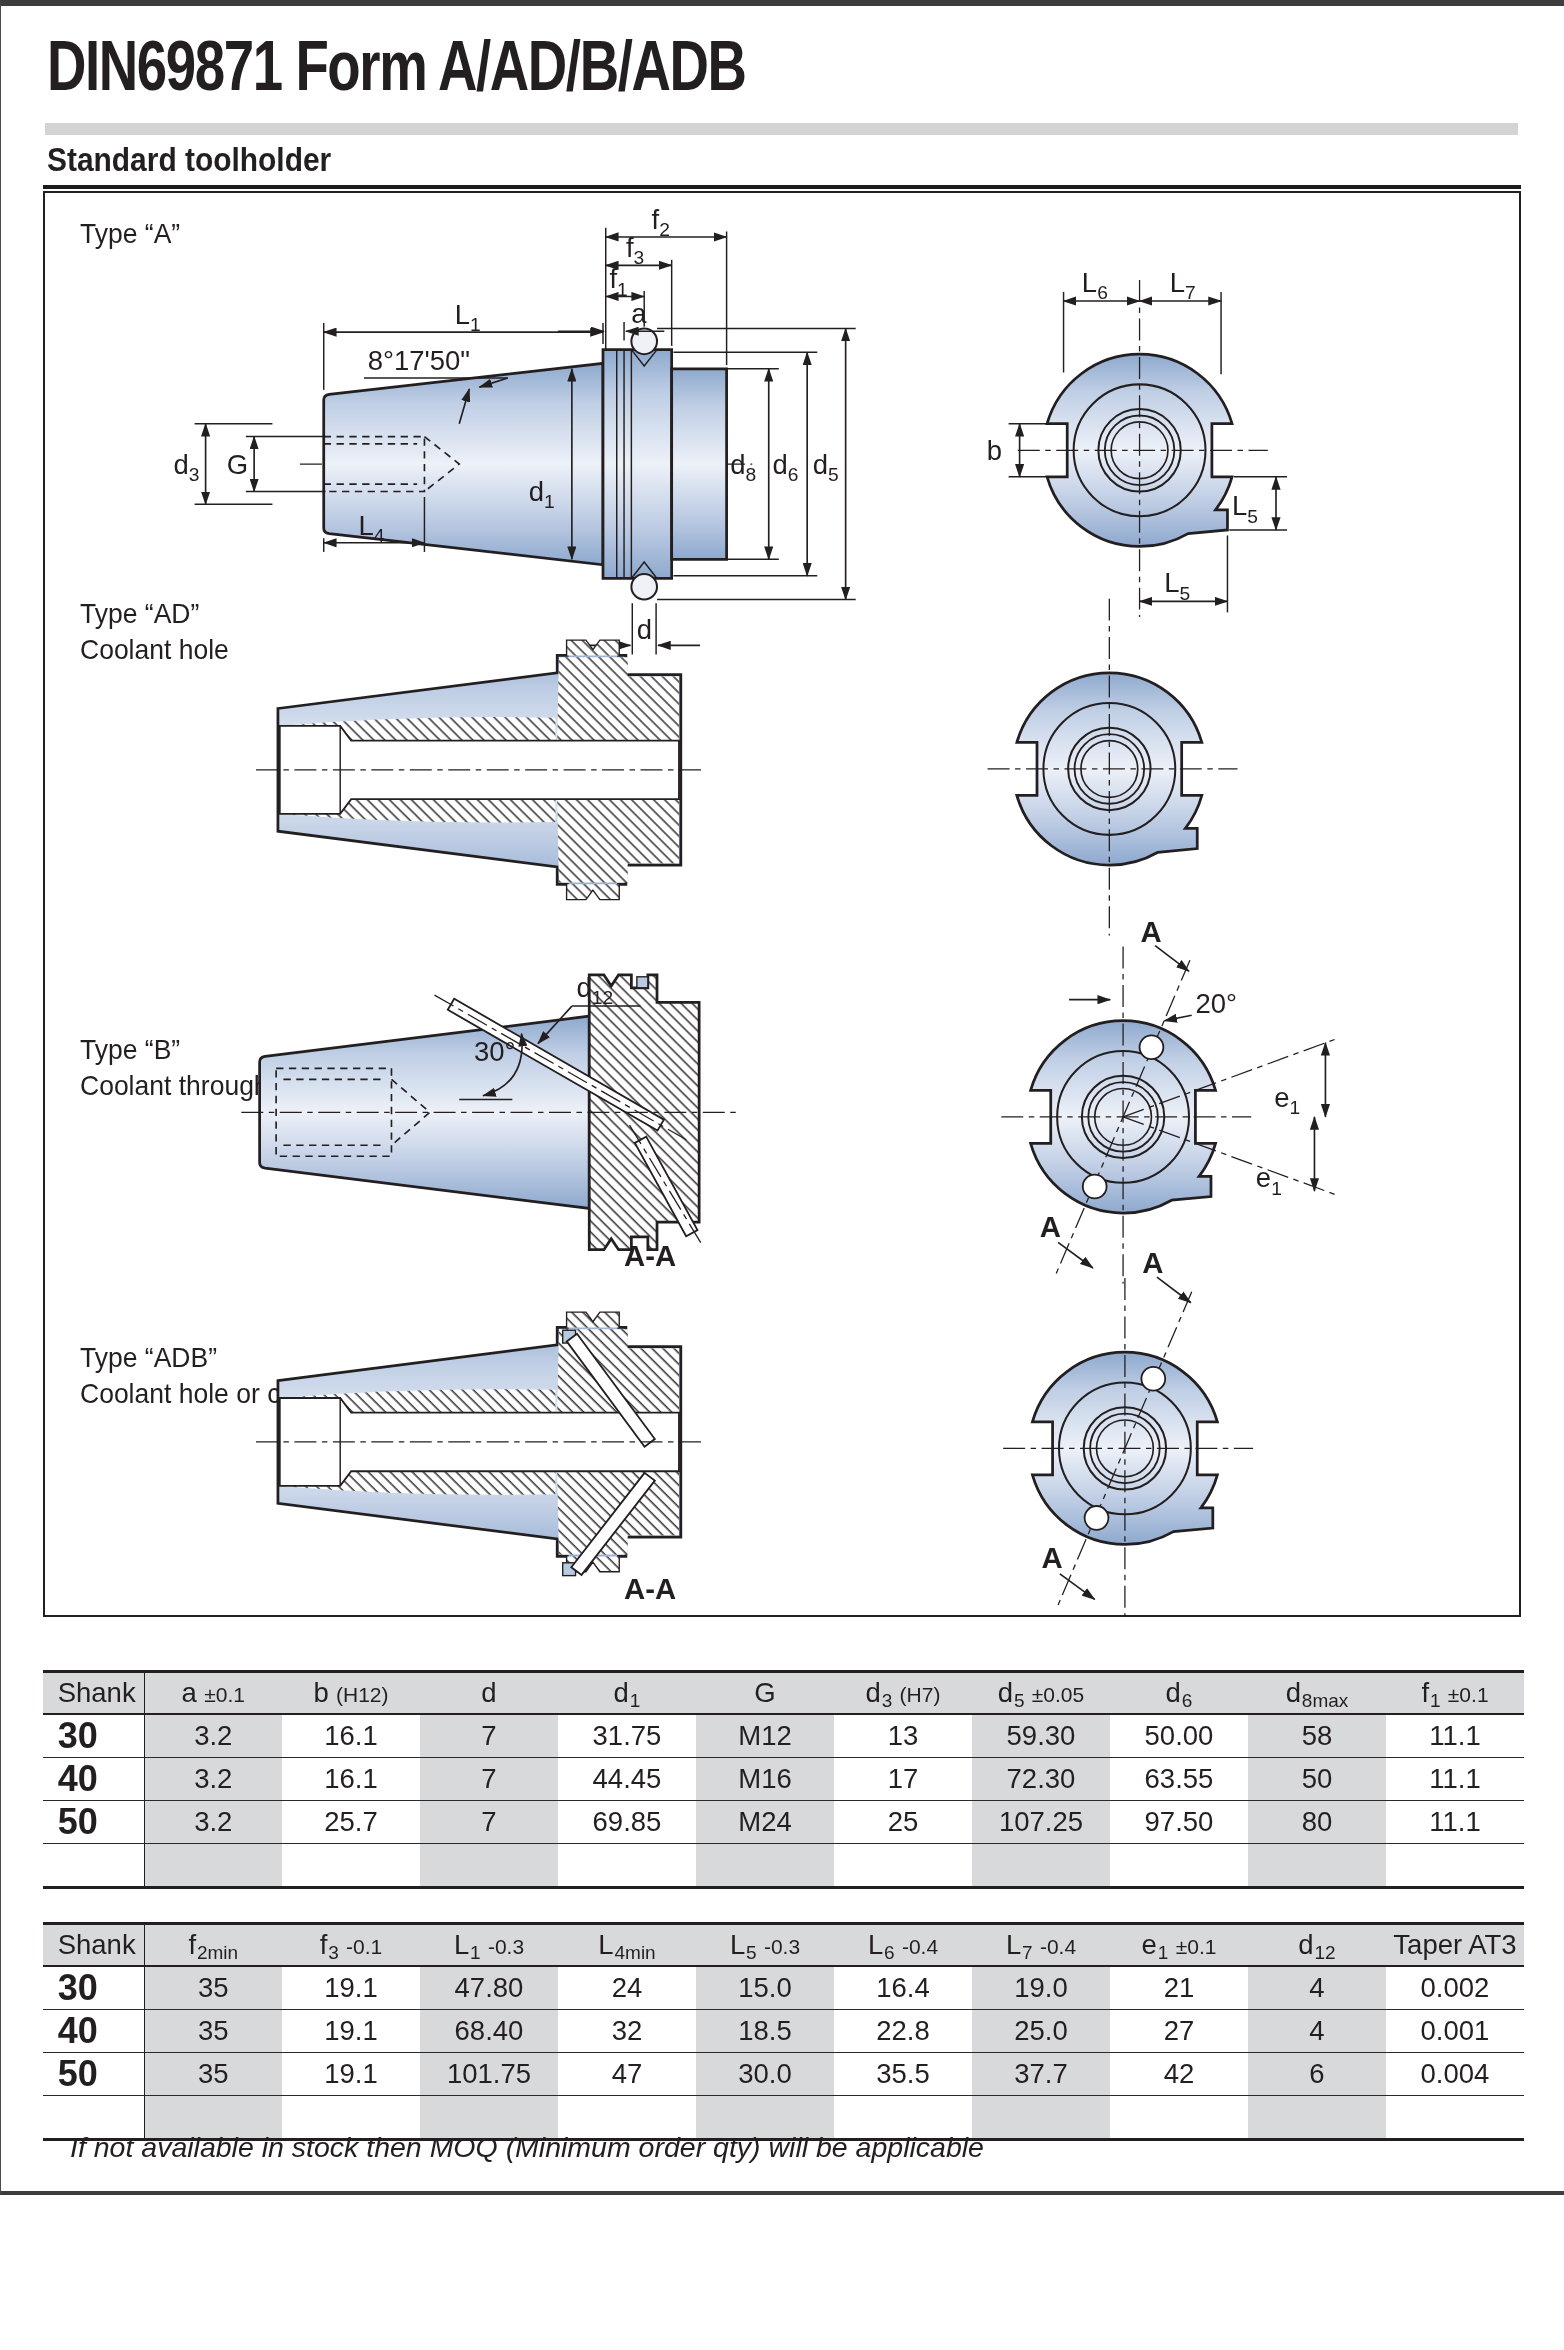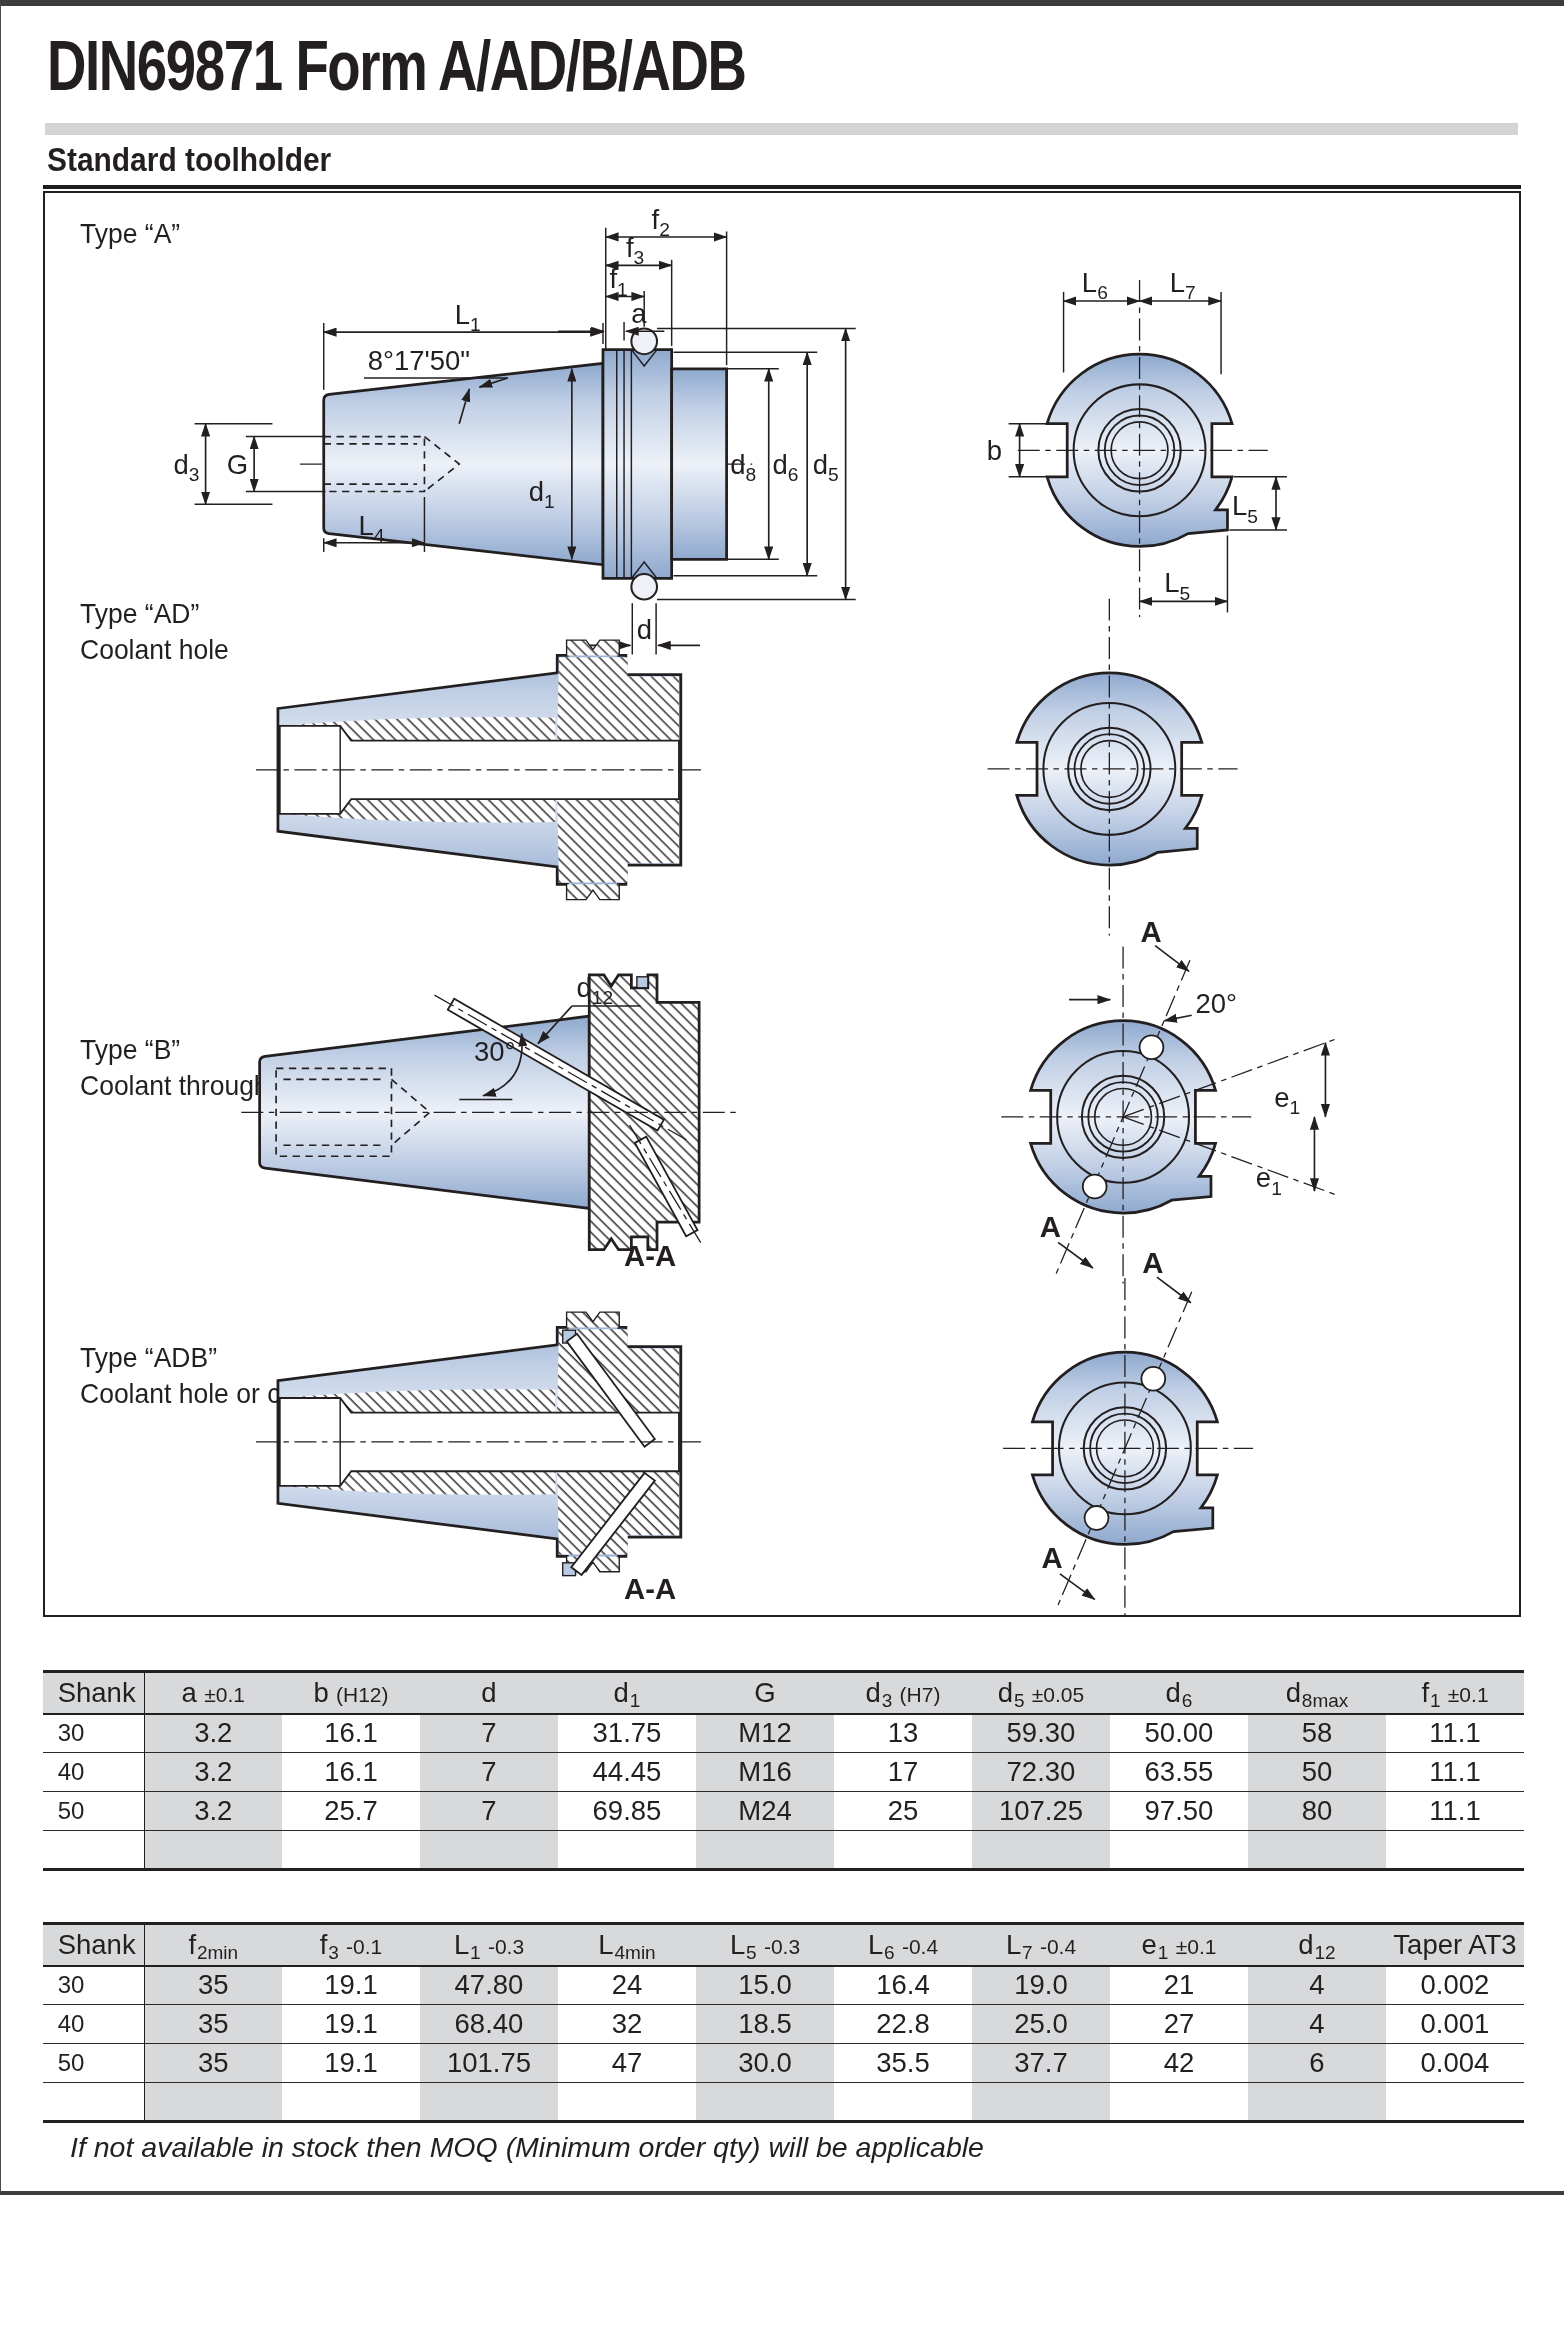--- a/index.html
+++ b/index.html
@@ -25,21 +25,21 @@
   .drawing-box svg{position:absolute;left:0;top:0;width:100%;height:100%;}
   .type-label{position:absolute;font-size:28.5px;line-height:36px;color:#231f20;white-space:nowrap;transform:scaleX(.93);transform-origin:left top;}
   
   .dtable{position:absolute;left:42px;width:1478px;border-collapse:collapse;table-layout:fixed;
           border-top:3.7px solid #231f20;border-bottom:3.7px solid #231f20;font-size:27.5px;}
   .dtable th,.dtable td{padding:0;text-align:center;vertical-align:middle;overflow:hidden;white-space:nowrap;}
   .dtable thead th{background:#d8d9db;font-weight:normal;height:42px;border-bottom:2.8px solid #231f20;}
   .dtable tbody td{height:39px;border-top:1.8px solid #2b2a2a;}
   .dtable tbody tr:first-child td{border-top:none;}
   .dtable .c-shank{text-align:left;padding-left:14.7px;border-right:1.8px solid #231f20;}
-  .dtable td.c-shank{font-weight:normal;font-size:24px;}
+  .dtable td.c-shank{font-weight:bold;font-size:36px;}
   .dtable .shade{background:#d8d9db;margin-left:35px;}
   .dtable tr.empty td{height:39px;}
   .dtable .s{font-size:19px;position:relative;top:5.5px;margin-left:0.9px;}
   .dtable .t{font-size:21px;margin-left:7.3px;}
   
   .footnote{position:absolute;left:44px;top:2123px;font-size:28.5px;line-height:37px;color:#231f20;}
   .footnote .bullet{font-size:20px;vertical-align:4.6px;margin-right:9.2px;}
   .footnote .l2{padding-left:25px;font-style:italic;}
   
   .ol{stroke:#231f20;stroke-width:3;fill:url(#gb);}

